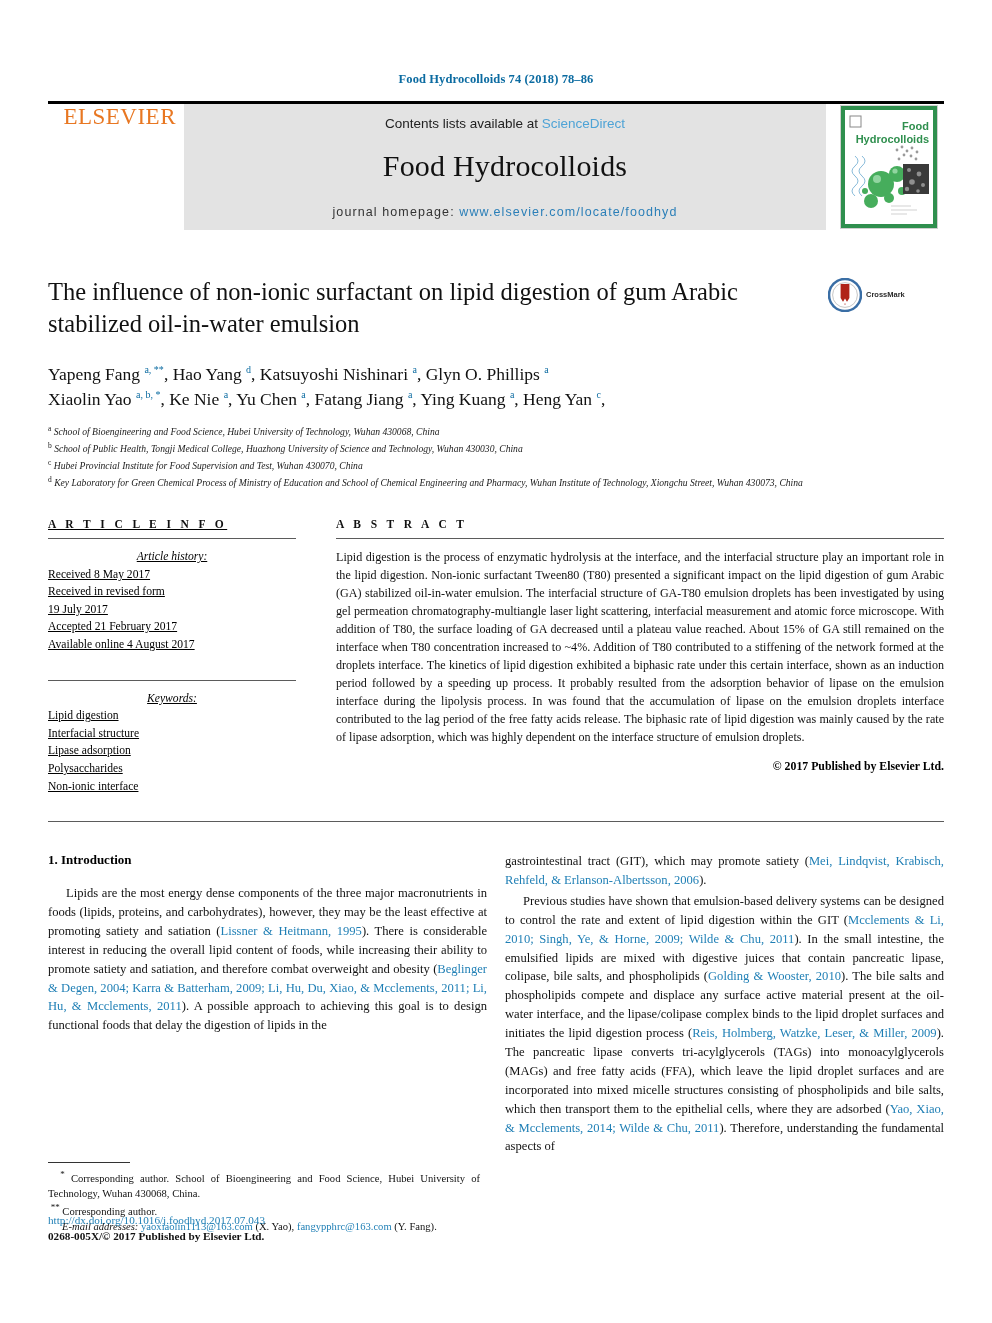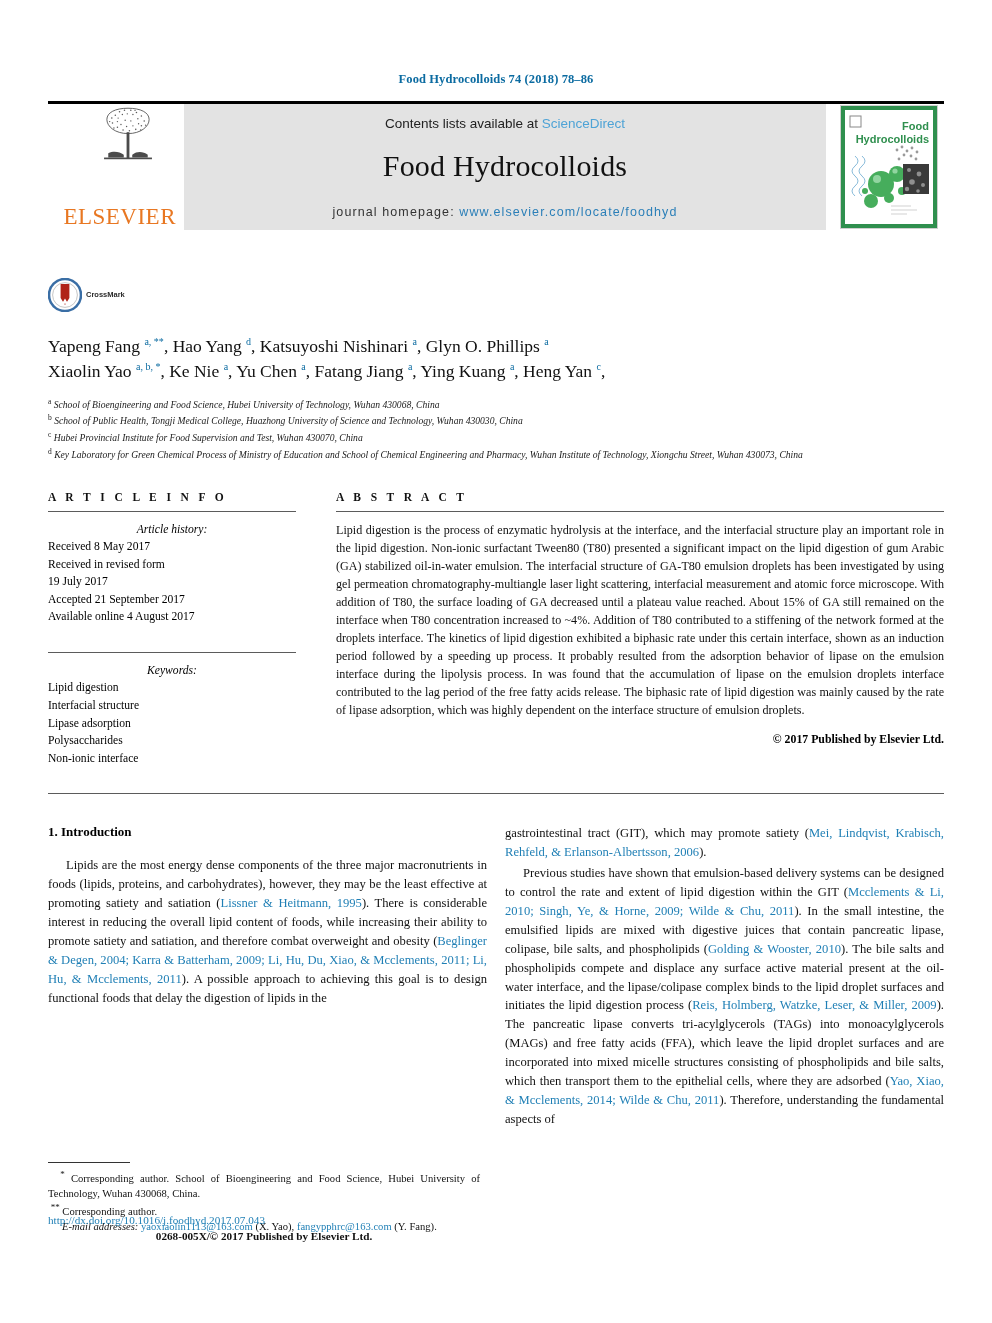--- a/index.html
+++ b/index.html
@@ -39,23 +39,23 @@
     margin-top: 14px;
     border-top: 3px solid #000;
     display: flex;
     align-items: stretch;
     height: 126px;
   }
   .elsevier-cell {
     width: 128px;
     flex: 0 0 128px;
     display: flex;
-    flex-direction: column;
+    flex-direction: row;
     justify-content: flex-end;
-    align-items: flex-end;
+    align-items: flex-start;
     padding-bottom: 2px;
     box-sizing: border-box;
     gap: 38px;
   }
   .elsevier-tree { display:block; }
   .elsevier-word {
     font-family: "Liberation Serif", serif;
     font-size: 23px;
     letter-spacing: .5px;
     color: #e87722;
@@ -158,21 +158,21 @@
     color: #1a1a1a;
   }
   .affiliations sup { font-style: normal; font-size: 7.5px; }
 
   
   .info-abstract {
     display: flex;
     margin-top: 28px;
     gap: 40px;
   }
-  .col-info { flex: 0 0 248px; }
+  .col-info { flex: 0 0 248px; text-decoration: underline; }
   .col-abstract { flex: 1 1 auto; }
   .sec-head {
     font-family: "Liberation Serif", serif;
     font-weight: bold;
     font-size: 11.5px;
     letter-spacing: 3.4px;
     color: #111;
   }
   .rule {
     border-top: 1px solid #5b5b5b;
@@ -262,21 +262,20 @@
   .doi {
     font-size: 11.2px;
     color: #1f7fb5;
     line-height: 1.45;
   }
   .issn {
     font-size: 11.2px;
     font-weight: bold;
     line-height: 1.45;
     color: #111;
-    text-align: center;
   }
 </style>
 </head>
 <body>
 
 <div class="page">
 
   <div class="running-head">Food Hydrocolloids 74 (2018) 78–86</div>
 
   <div class="masthead">
@@ -384,20 +383,21 @@
           </g>
           <g stroke="#bdbdbd" stroke-width="0.7" fill="none">
             <path d="M50 100 h20 M50 104 h26 M50 108 h16"></path>
           </g>
         </svg>
       </div>
     </div>
   </div>
 
   <div class="title-row">
+    <div class="title">The influence of non-ionic surfactant on lipid digestion of gum Arabic stabilized oil-in-water emulsion</div>
     <div class="crossmark">
       <svg width="34" height="34" viewBox="0 0 34 34">
         <circle cx="17" cy="17" r="16" fill="none" stroke="#3a6ea5" stroke-width="2.6"></circle>
         <circle cx="17" cy="17" r="12.4" fill="#ffffff" stroke="#b7b7b7" stroke-width="0.8"></circle>
         <path d="M12.6 6 h8.8 v14 l-4.4 7 l-4.4 -7 Z" fill="#b02318"></path>
         <path d="M17 20.5 l3.2 5.2 h-6.4 Z" fill="#ffffff"></path>
       </svg>
       <span class="crossmark-label">CrossMark</span>
     </div>
   </div>
@@ -416,21 +416,21 @@
 
   <div class="info-abstract">
 
     <div class="col-info">
       <div class="sec-head">A R T I C L E  I N F O</div>
       <div class="rule"></div>
       <div class="hist-title">Article history:</div>
       <div class="hist-line">Received 8 May 2017</div>
       <div class="hist-line">Received in revised form</div>
       <div class="hist-line">19 July 2017</div>
-      <div class="hist-line">Accepted 21 September 2017</div>
+      <div class="hist-line">Accepted 21 February 2017</div>
       <div class="hist-line">Available online 4 August 2017</div>
 
       <div class="kw-block">
         <div class="rule"></div>
         <div class="kw-title">Keywords:</div>
         <div class="kw-line">Lipid digestion</div>
         <div class="kw-line">Interfacial structure</div>
         <div class="kw-line">Lipase adsorption</div>
         <div class="kw-line">Polysaccharides</div>
         <div class="kw-line">Non-ionic interface</div>

